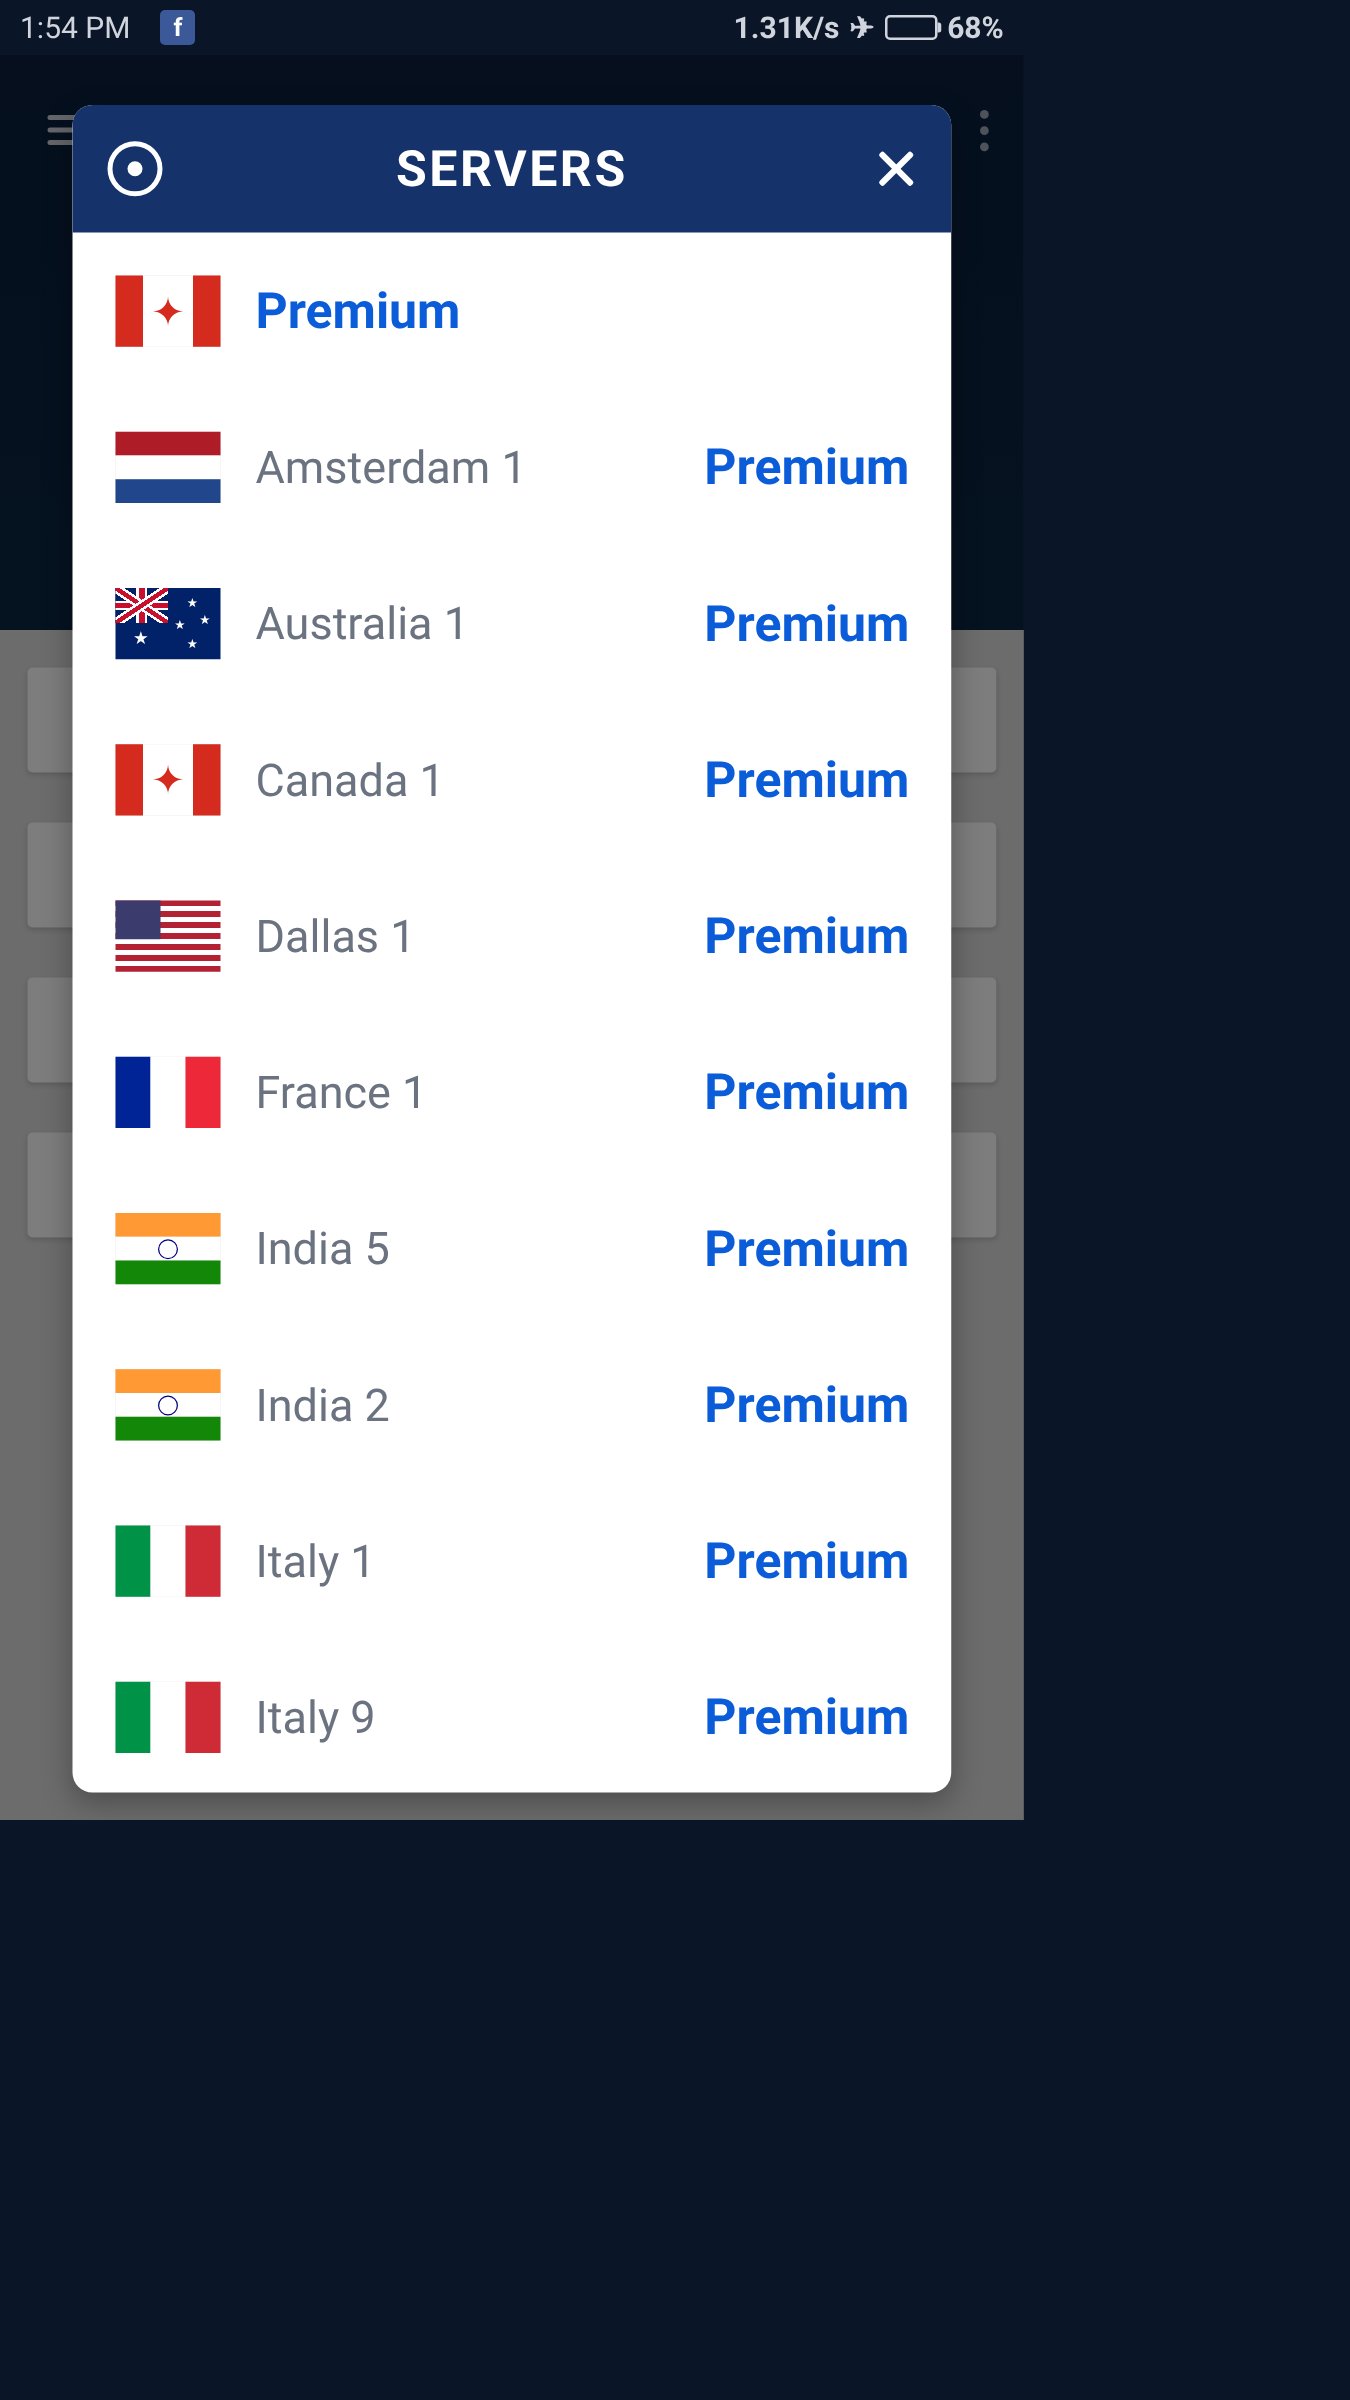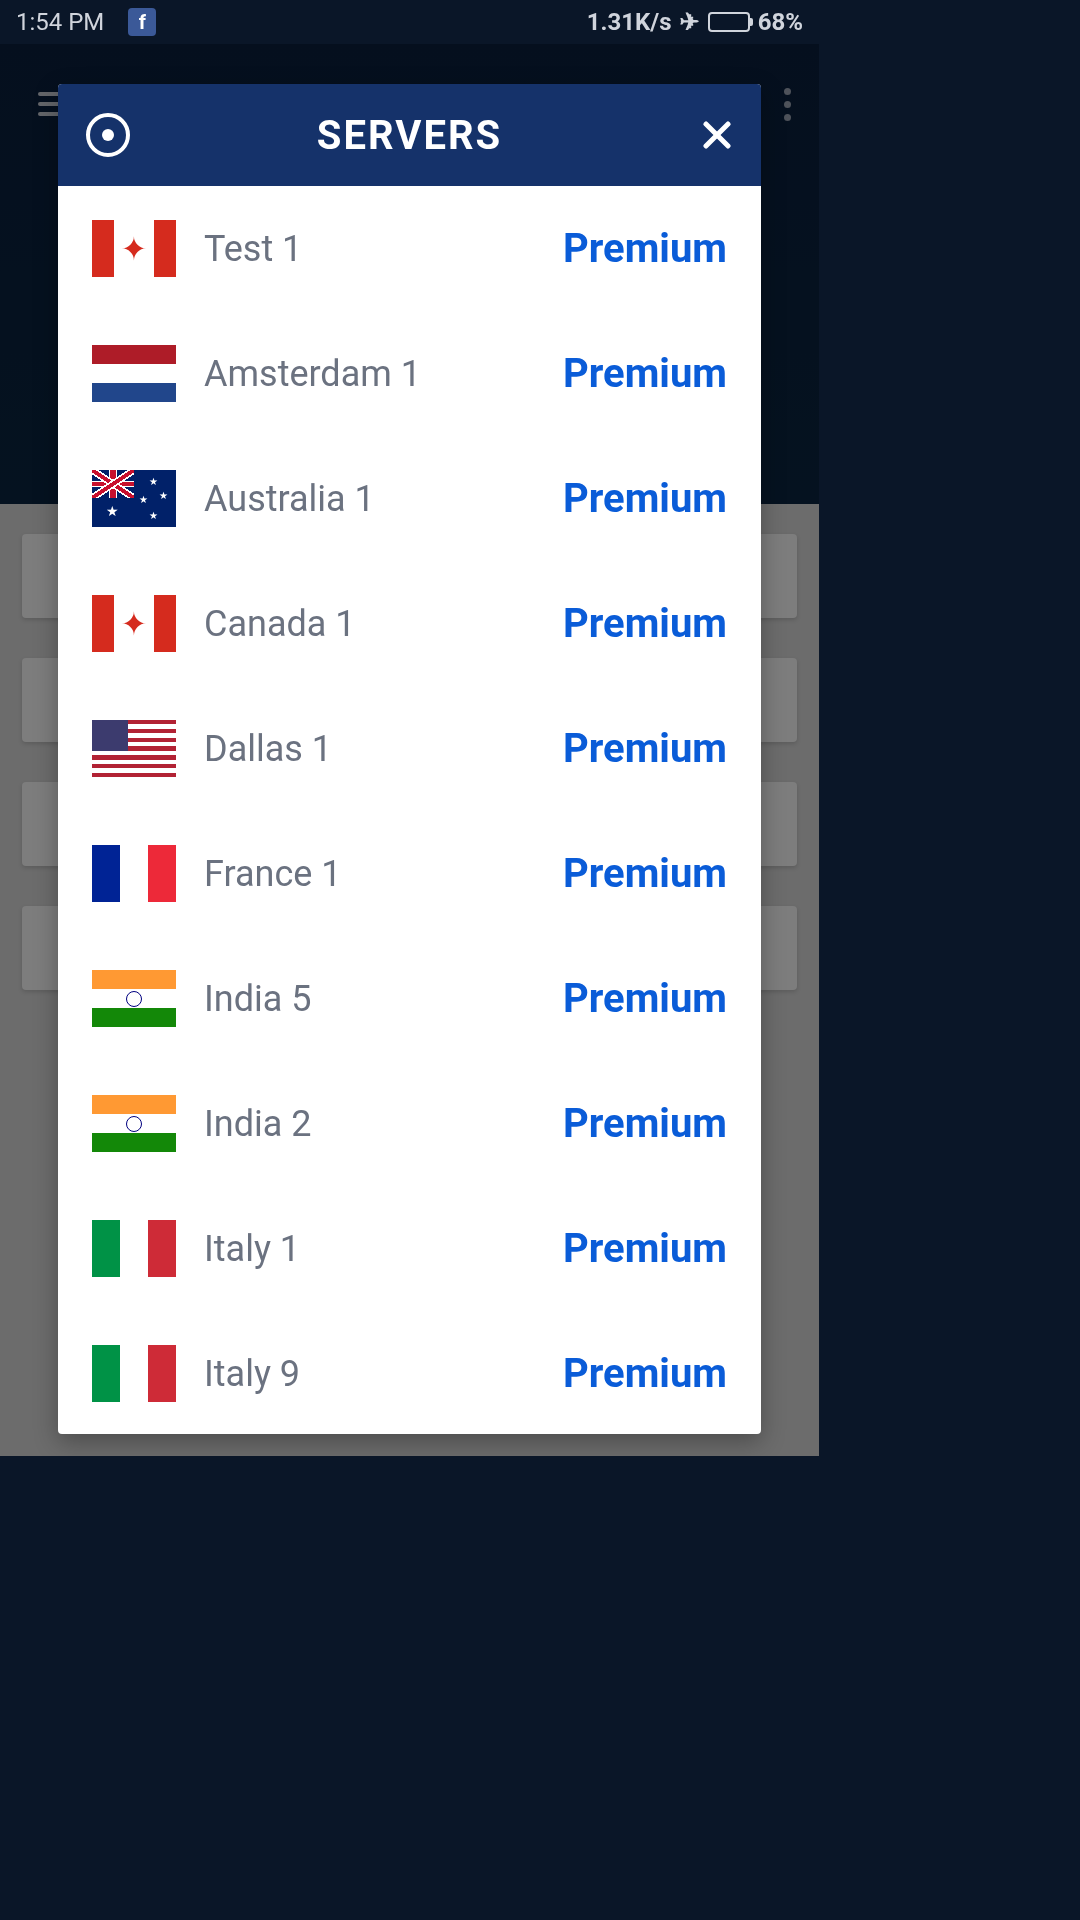--- a/index.html
+++ b/index.html
@@ -60,21 +60,21 @@
       position: absolute; top: 88px; right: 28px;
       display: flex; flex-direction: column; gap: 6px;
     }
     .dots-icon span { width: 7px; height: 7px; background: #9ca4b4; border-radius: 50%; }
     .bg-card {
       position: absolute; left: 22px; right: 22px; height: 84px;
       background: #fafafa; border-radius: 4px; box-shadow: 0 2px 4px rgba(0,0,0,0.15);
     }
     .modal {
       position: absolute; top: 84px; left: 58px; right: 58px; bottom: 22px;
-      background: white; border-radius: 4px; overflow: hidden;
+      background: white; border-radius: 16px; overflow: hidden;
       box-shadow: 0 8px 24px rgba(0,0,0,0.3);
       display: flex; flex-direction: column;
     }
     .modal-header {
       height: 102px; background: #15326a;
       display: flex; align-items: center; justify-content: center;
       position: relative;
     }
     .modal-title {
       color: white; font-size: 40px; font-weight: 700; letter-spacing: 2px;
@@ -198,21 +198,20 @@
   </div>
   <div class="server-list" id="server-list">
       <div class="server-item">
         <div class="flag flag-canada">
           <div class="band-red"></div>
           <div class="band-white">
             <span class="leaf">✦</span>
           </div>
           <div class="band-red"></div>
         </div>
-        <span class="server-name">Test 1</span>
         <span class="premium-badge">Premium</span>
       </div>
       <div class="server-item">
         <div class="flag flag-netherlands">
           <div class="s1"></div>
           <div class="s2"></div>
           <div class="s3"></div>
         </div>
         <span class="server-name">Amsterdam 1</span>
         <span class="premium-badge">Premium</span>

